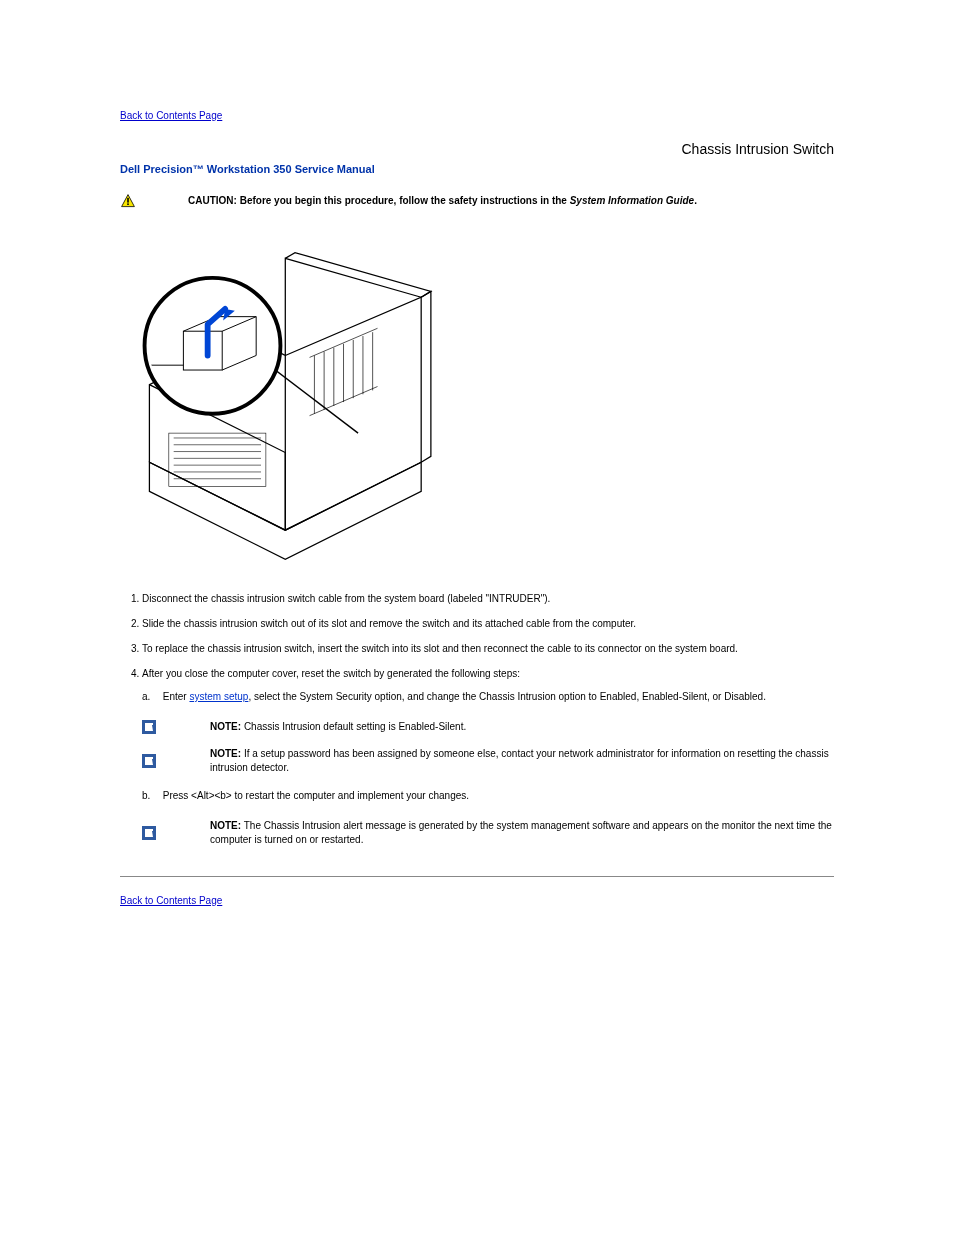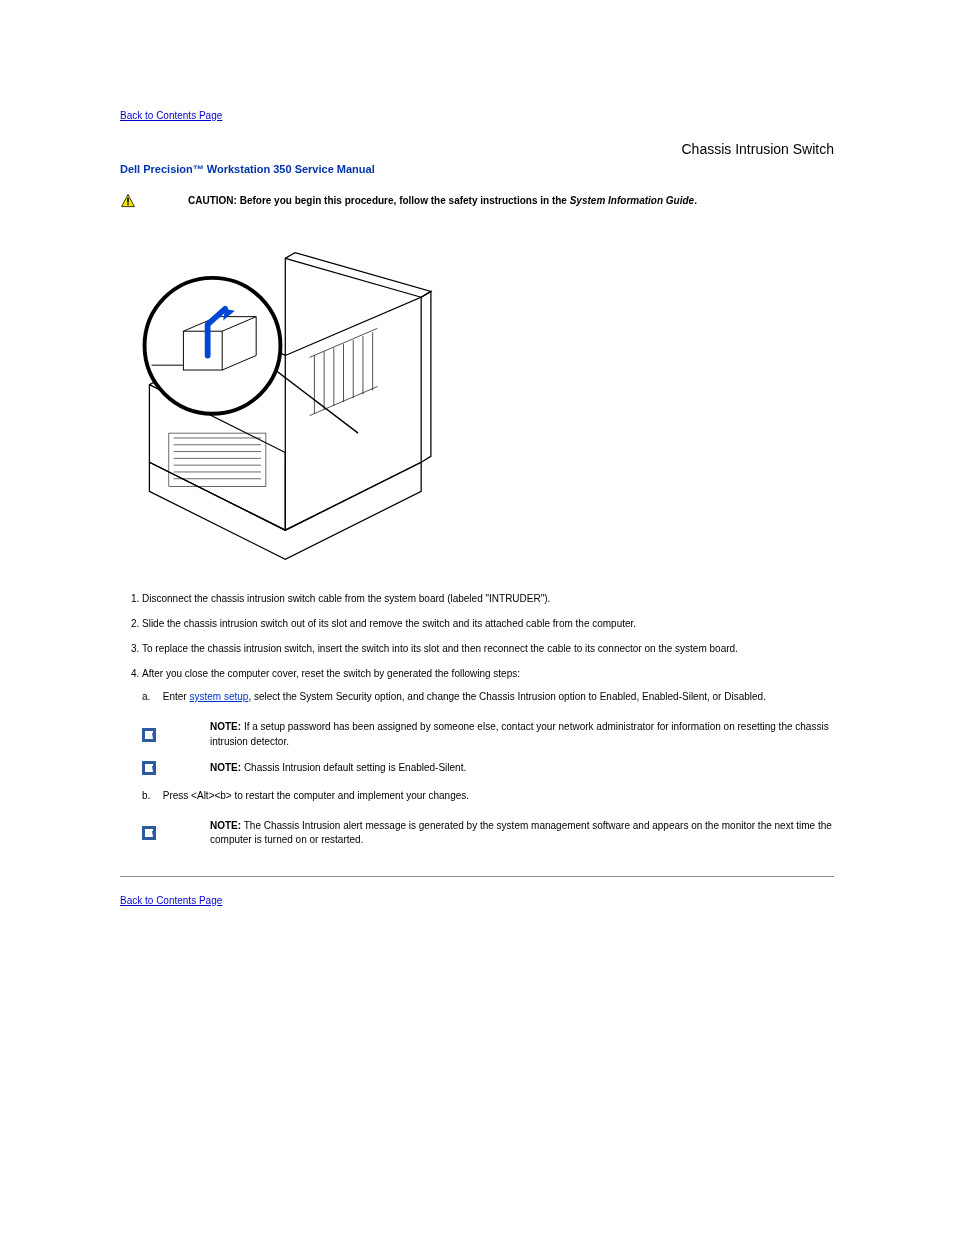--- a/index.html
+++ b/index.html
@@ -195,34 +195,34 @@
             <div class="note-row">
               <div class="icon-col">
                 <span class="note-icon">
                   <svg viewBox="0 0 14 14">
                       <rect x="0" y="0" width="14" height="14" fill="#2e5aa0"></rect>
                       <path d="M3 3 L11 3 L11 5 L10 5 L11 11 L3 11 Z" fill="#fff"></path>
                     </svg>
                 </span>
               </div>
               <div class="msg-col">
-                <span class="label-bold">NOTE:</span><span> If a setup password has been assigned by someone else, contact your network administrator for information on resetting the chassis intrusion detector.</span>
+                <span class="label-bold">NOTE:</span><span> Chassis Intrusion default setting is Enabled-Silent.</span>
               </div>
             </div>
             <div class="note-row">
               <div class="icon-col">
                 <span class="note-icon">
                   <svg viewBox="0 0 14 14">
                       <rect x="0" y="0" width="14" height="14" fill="#2e5aa0"></rect>
                       <path d="M3 3 L11 3 L11 5 L10 5 L11 11 L3 11 Z" fill="#fff"></path>
                     </svg>
                 </span>
               </div>
               <div class="msg-col">
-                <span class="label-bold">NOTE:</span><span> Chassis Intrusion default setting is Enabled-Silent.</span>
+                <span class="label-bold">NOTE:</span><span> If a setup password has been assigned by someone else, contact your network administrator for information on resetting the chassis intrusion detector.</span>
               </div>
             </div>
           </div>
         </li>
         <li>
           <span class="sub-label">b.</span>
           <span>Press &lt;Alt&gt;&lt;b&gt; to restart the computer and implement your changes.</span>
           <div class="note-block">
             <div class="note-row">
               <div class="icon-col">

